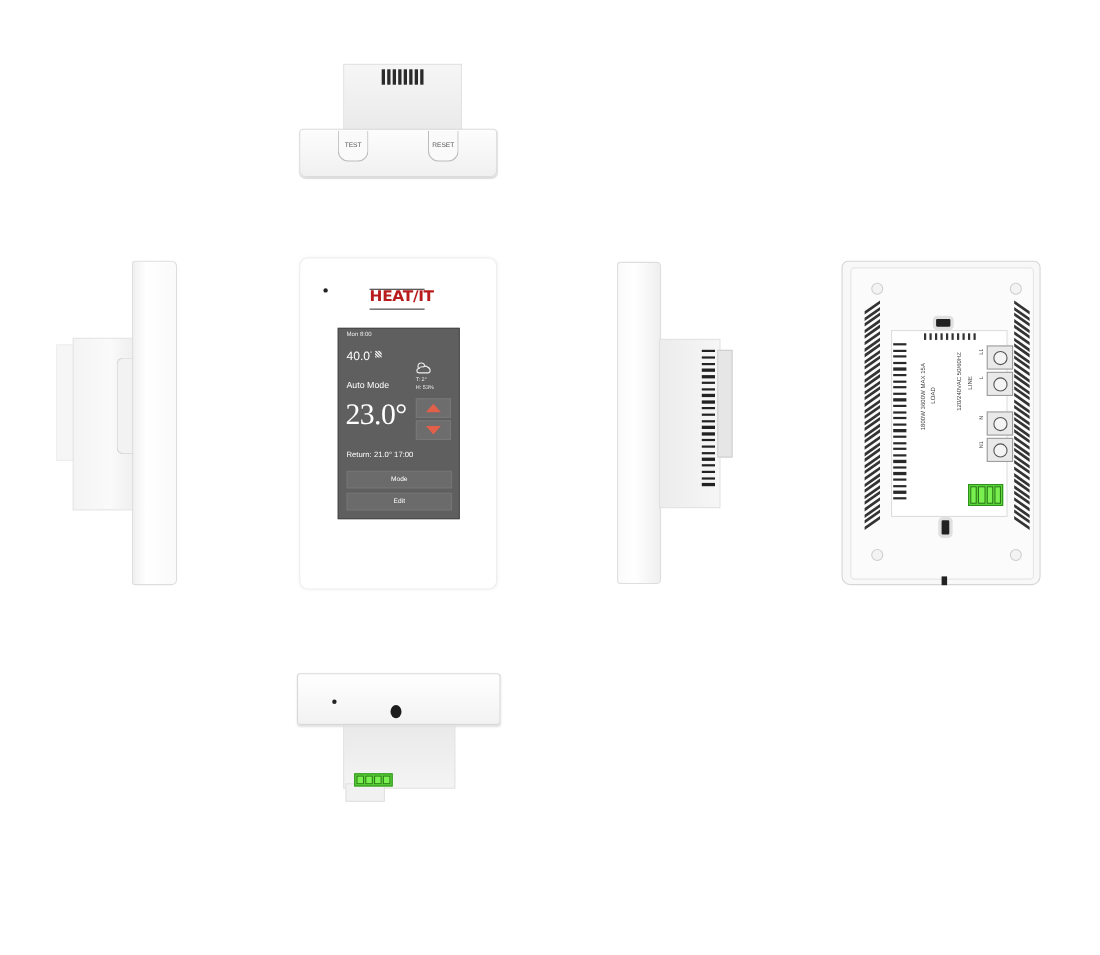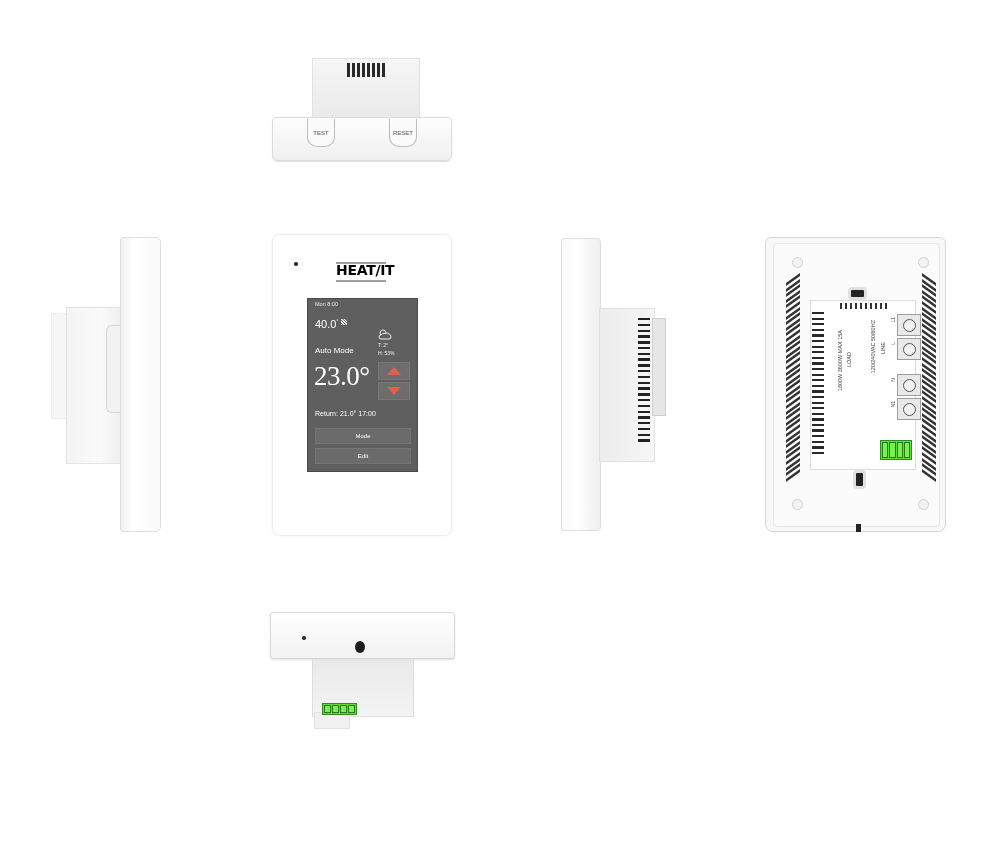--- a/index.html
+++ b/index.html
@@ -15,21 +15,21 @@
 
   
   .l-stub { left:51px; top:313px; width:16px; height:104px; background:#f6f6f6; border:1px solid #eee; }
   .l-body { left:66px; top:307px; width:56px; height:155px; background:linear-gradient(90deg,#f4f4f4,#fafafa 60%,#eeeeee); border:1px solid #e3e3e3; }
   .l-notch { left:106px; top:325px; width:15px; height:86px; border:1px solid #d6d6d6; border-right:none; border-radius:6px 0 0 6px; background:#f2f2f2; }
   .l-plate { left:120px; top:237px; width:39px; height:293px; background:linear-gradient(90deg,#f0f0f0,#ffffff 30%,#fafafa); border:1px solid #dedede; border-radius:3px 5px 5px 3px; }
 
   
   .front { left:272px; top:234px; width:178px; height:300px; background:#ffffff; border:1px solid #eeeeee; border-radius:8px; box-shadow:0 0 3px rgba(0,0,0,0.05); }
   .sensor-dot { left:294px; top:262px; width:4px; height:4px; background:#222; border-radius:50%; }
-  .logo { left:336px; top:262px; width:50px; height:18px; font-weight:bold; font-size:14px; color:#000000; letter-spacing:-0.3px; text-align:center; border-top:1.5px solid #333; border-bottom:1.5px solid #333; line-height:15px; font-family:"DejaVu Sans", sans-serif; transform:scaleY(0.95); }
+  .logo { left:336px; top:262px; width:50px; height:18px; font-weight:bold; font-size:14px; color:#b91c1c; letter-spacing:-0.3px; text-align:center; border-top:1.5px solid #333; border-bottom:1.5px solid #333; line-height:15px; font-family:"DejaVu Sans", sans-serif; transform:scaleY(0.95); }
   .screen { left:307px; top:298px; width:109px; height:172px; background:#5f5f5f; border:1px solid #4a4a4a; color:#fff; }
   .scr-day { left:315px; top:301px; font-size:5.5px; color:#eaeaea; }
   .scr-floor { left:315px; top:318px; font-size:11px; color:#fff; }
   .scr-floor-ico { left:341px; top:319px; width:6px; height:6px; background:repeating-linear-gradient(45deg,#ddd 0 1px,#777 1px 2px); }
   .scr-weather-ico { left:377px; top:328px; width:16px; height:12px; }
   .scr-t { left:378px; top:342px; font-size:5px; color:#eee; }
   .scr-h { left:378px; top:350px; font-size:5px; color:#eee; }
   .scr-mode { left:315px; top:346px; font-size:8px; color:#fff; }
   .scr-temp { left:314px; top:361px; font-size:27px; color:#fff; font-family:Liberation Serif, serif; letter-spacing:-0.5px; }
   .arrow-btn { left:378px; width:30px; height:16px; background:#6d6d6d; border:1px solid #777; display:flex; align-items:center; justify-content:center; }

